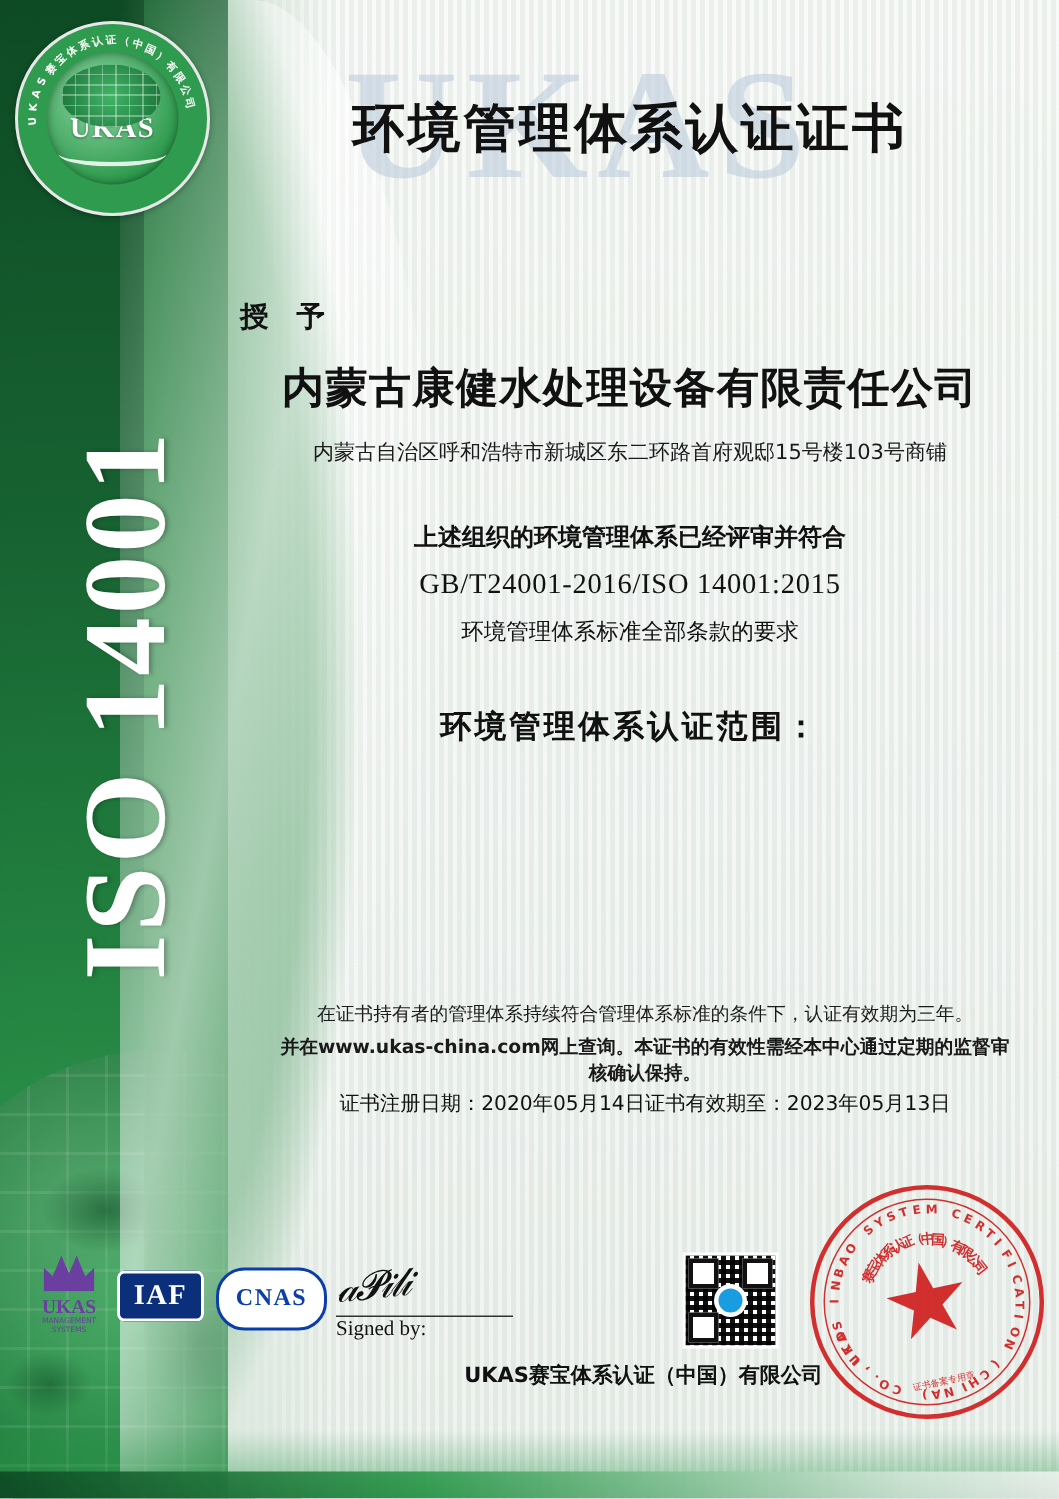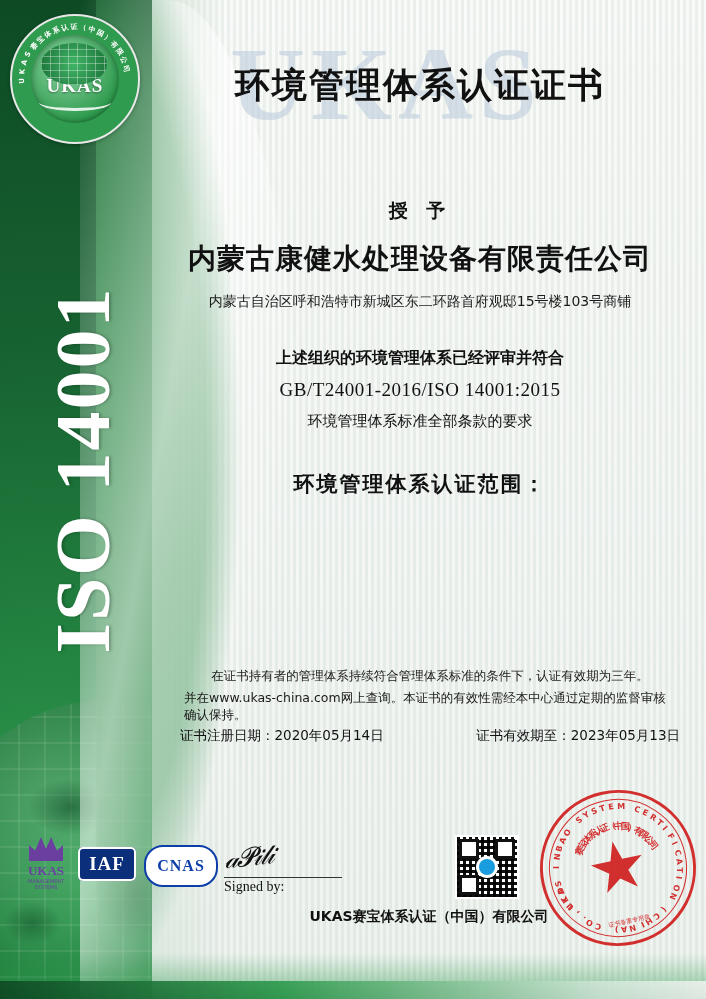--- a/index.html
+++ b/index.html
@@ -127,21 +127,21 @@
     position:absolute;left:0;top:62px;width:520px;text-align:center;
     font-family:"DejaVu Sans","Liberation Sans",sans-serif;
     font-weight:700;font-size:35px;letter-spacing:2px;color:#111;
   }
   .certno{
     position:absolute;left:0;top:148px;width:540px;text-align:center;
     font-family:"Liberation Serif","DejaVu Serif",serif;
     font-size:17px;color:#111;padding-left:150px;box-sizing:border-box;
   }
   .award{
-    position:absolute;left:0;top:198px;width:520px;text-align:center;
+    position:absolute;left:0;top:198px;width:520px;text-align:left;
     font-weight:700;font-size:19px;letter-spacing:6px;color:#111;
   }
   .company{
     position:absolute;left:0;top:240px;width:520px;text-align:center;
     font-weight:700;font-size:28px;letter-spacing:1px;color:#111;
   }
   .address{
     position:absolute;left:0;top:293px;width:520px;text-align:center;
     font-size:14px;color:#1a1a1a;
   }
@@ -165,26 +165,26 @@
   .scope-body{
     position:absolute;left:18px;top:510px;width:496px;
     font-weight:700;font-size:16.5px;line-height:1.55;color:#111;
     text-align:justify;text-justify:inter-ideograph;
   }
   .note1{
     position:absolute;left:24px;top:668px;width:492px;text-align:center;
     font-size:12.5px;color:#1a1a1a;
   }
   .note2{
-    position:absolute;left:24px;top:690px;width:492px;
-    font-size:12.5px;color:#1a1a1a;
+    position:absolute;left:24px;top:690px;width:492px;text-align:center;
+    font-size:12.5px;color:#1a1a1a;font-weight:bold;
   }
   .dates{
     position:absolute;left:20px;top:727px;width:500px;
-    display:flex;justify-content:space-between;
+    display:flex;justify-content:center;
     font-size:13.5px;color:#111;
   }
 
   
   .logos{position:absolute;left:12px;top:835px;width:330px;height:60px;}
   .ukas-small{
     position:absolute;left:8px;top:0;width:52px;height:58px;text-align:center;
   }
   .crown{
     width:34px;height:26px;margin:0 auto;

